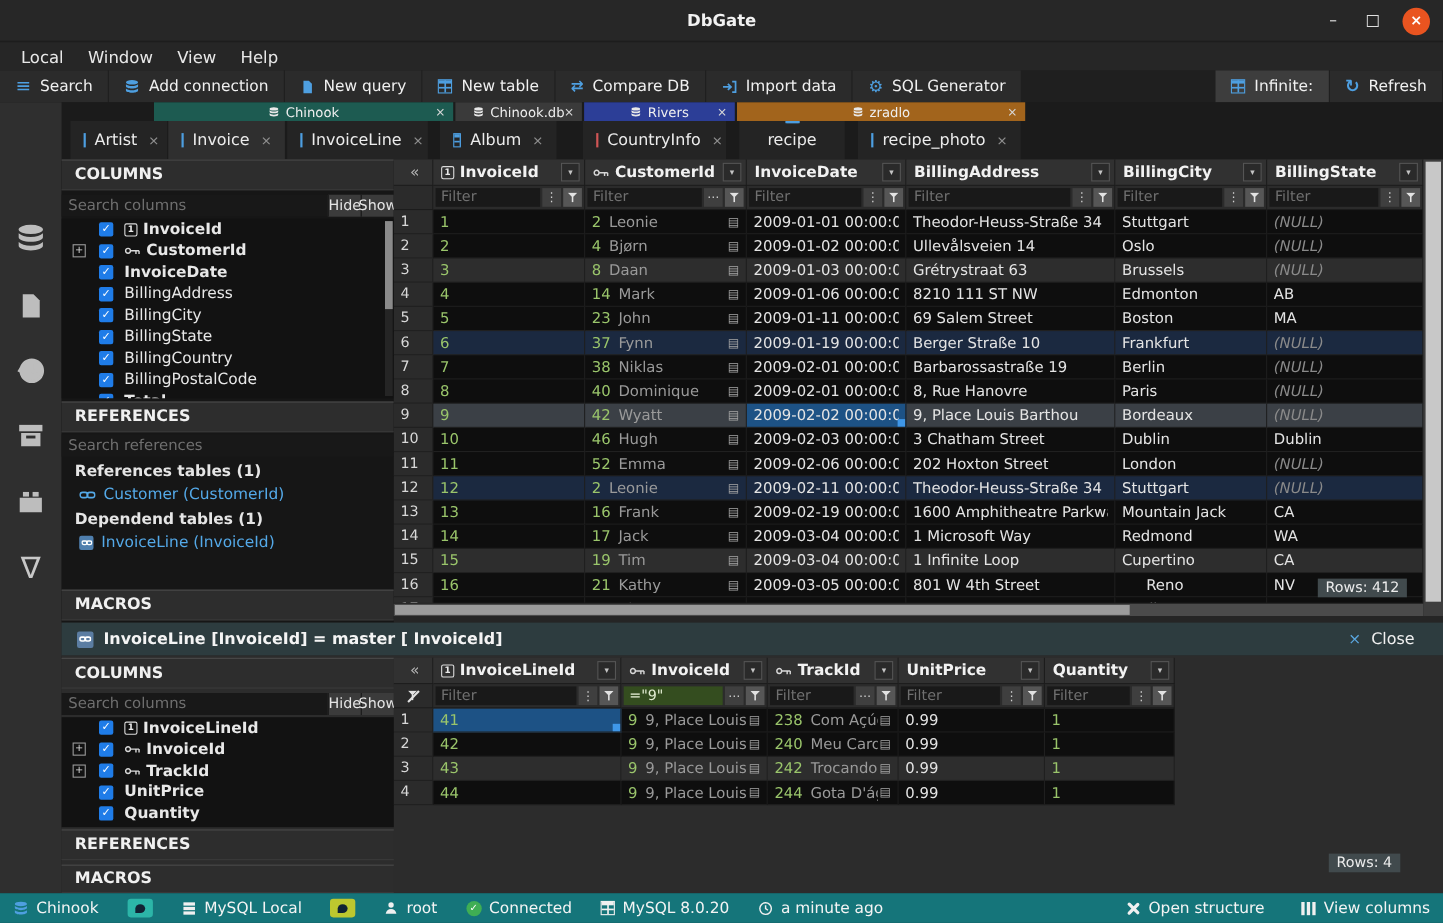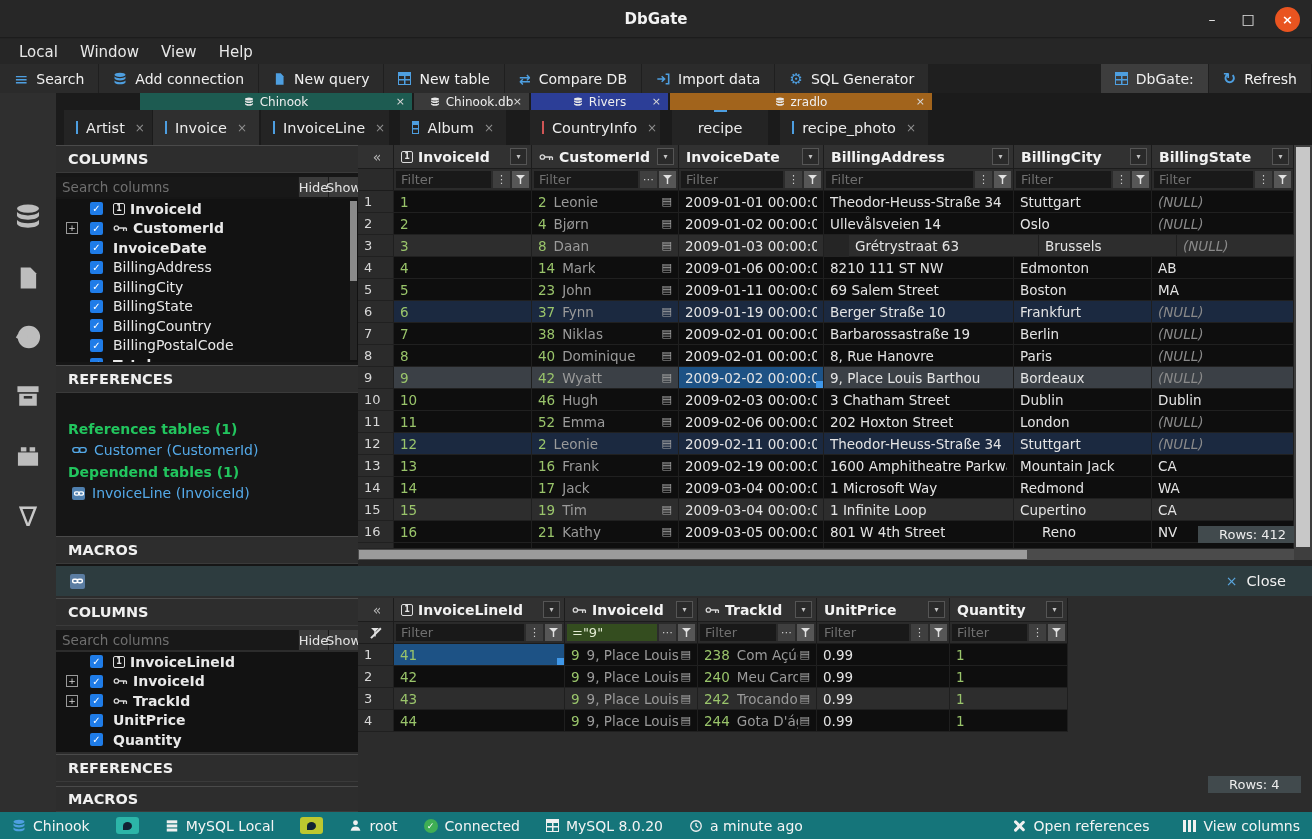--- a/index.html
+++ b/index.html
@@ -51,21 +51,21 @@
   .col-list { position:absolute; left:0; width:302px; background:#121212; overflow:hidden; }
   .col-item { height:19.5px; display:flex; align-items:center; padding-left:10px; font-size:14px; color:#e8e8e8; white-space:nowrap; }
   .col-item .slot { width:24px; display:flex; align-items:center; }
   .expander { width:12px; height:12px; border:1px solid #9a9a9a; color:#dadada; font-size:9px; line-height:10px; text-align:center; }
   .cbx { width:13px; height:13px; background:#1f7ce8; border-radius:2px; color:#fff; font-size:10px; line-height:13px; text-align:center; margin-right:10px; }
   .pk-ico { width:12px; height:12px; border:1px solid #dcdcdc; border-radius:2px; font-size:8px; font-weight:bold; color:#e8e8e8; display:inline-flex; align-items:center; justify-content:center; margin-right:5px; flex:none; }
   .fk-ico { margin-right:5px; display:inline-flex; flex:none; }
   .bold { font-weight:bold; }
   .vscroll-mini { position:absolute; right:1px; width:7px; background:#252525; }
   .vscroll-mini .thumb { position:absolute; left:0; width:7px; background:#8a8a8a; }
-  .ref-group { position:absolute; left:12px; font-weight:bold; font-size:14px; color:#22c55e; }
+  .ref-group { position:absolute; left:12px; font-weight:bold; font-size:14px; color:#e5e5e5; }
   .ref-link { position:absolute; left:16px; display:flex; align-items:center; gap:7px; font-size:14px; color:#54a9e8; }
   .link-chip { width:13px; height:13px; background:#4f7fae; border-radius:2px; display:flex; align-items:center; justify-content:center; }
 
   
   #gridarea { left:358px; top:145px; width:954px; height:421px; background:#252525; }
   .gc { display:flex; align-items:center; padding:0 6px; border-right:1px solid #1f1f1f; border-bottom:1px solid #202020; height:22px; background:#0e0e0e; font-size:13.5px; color:#e4e4e4; white-space:nowrap; overflow:hidden; flex:none; }
   .hdr-cell { height:24px; background:#313131; font-weight:bold; font-size:14px; color:#f2f2f2; border-right:1px solid #1c1c1c; border-bottom:1px solid #1c1c1c; display:flex; align-items:center; padding:0 4px 0 7px; overflow:hidden; flex:none; }
   .chev { width:17px; height:17px; margin-left:auto; background:#2a2a2a; border:1px solid #555; color:#c4c4c4; font-size:8px; display:flex; align-items:center; justify-content:center; flex:none; }
   .fcell { height:22px; background:#2b2b2b; border-right:1px solid #1c1c1c; border-bottom:1px solid #1c1c1c; display:flex; align-items:center; gap:2px; padding:0 2px; flex:none; }
   .finput { flex:1; height:17px; background:#191919; color:#707070; font-size:13px; display:flex; align-items:center; padding:0 5px; overflow:hidden; white-space:nowrap; }
@@ -80,21 +80,21 @@
   .rowhead { background:#2b2b2b; color:#d8d8d8; font-size:13px; padding-left:6px; }
   .gn { color:#9ac56b; }
   .rf { color:#9a9a9a; margin-left:7px; overflow:hidden; }
   .doc { margin-left:auto; color:#a6a6a6; font-size:11px; padding-left:2px; flex:none; }
   .nul { color:#8a8a8a; font-style:italic; }
   .bg-stripe { background:#2d2d2d; }
   .bg-navy { background:#1b2940; }
   .bg-gray { background:#3b4046; }
   .sel { background:#1d5285 !important; position:relative; }
   .sel::after { content:""; position:absolute; right:0; bottom:0; width:7px; height:7px; background:#3f97e8; }
-  .rows-badge { position:absolute; background:#414a4d; color:#ececec; font-size:13px; padding:1px 21px;text-align:center; }
+  .rows-badge { position:absolute; background:#414a4d; color:#ececec; font-size:13px; padding:1px 7px;text-align:center; }
   .hscroll { position:absolute; height:11px; background:#4b4b4b; }
   .hscroll .thumb { position:absolute; top:1px; height:9px; background:#9b9b9b; }
   .vscroll { position:absolute; width:18px; background:#3e3e3e; }
   .vscroll .thumb { position:absolute; left:2px; width:14px; background:#c8c8c8; }
 
   
   #detailbar { left:56px; top:566px; width:1256px; height:30px; background:#2d3c3f; display:flex; align-items:center; padding-left:14px; gap:9px; }
   #detailbar .lbl { font-weight:bold; font-size:14.5px; color:#f4f4f4; }
   #detail-close { position:absolute; right:26px; display:flex; align-items:center; gap:9px; font-size:14.5px; color:#f0f0f0; }
   #detail-close .x { color:#5aa7e0; font-size:14px; }
@@ -178,21 +178,21 @@
           <span>Import data</span>
         </div>
         <div class="tb-item">
           <span class="tb-ico" style="font-size: 15px;">⚙</span>
           <span>SQL Generator</span>
         </div>
       </div>
     <div id="toolbar-right">
         <div class="tb-item tb-hl">
           <span class="grid-ico tb-ico"></span>
-          <span>DbGate:</span>
+          <span>Infinite:</span>
         </div>
         <div class="tb-item">
           <span class="tb-ico" style="font-size: 16px; font-weight: bold;">↻</span>
           <span>Refresh</span>
         </div>
       </div>
   </div>
 
   <div id="dbstrip" class="abs">
       <div class="dbseg" style="left: 140px; width: 272px; background: rgb(29, 91, 81);">
@@ -380,20 +380,23 @@
         </div>
         <div class="col-item">
           <span class="slot"></span>
           <span class="cbx">✓</span>
           <span class="bold">Total</span>
         </div>
       </div>
     <div class="sec-hdr" style="top:220px">
         <span>REFERENCES</span>
       </div>
+    <div class="search-row" style="top:250px">
+      <div class="search-inp">Search references</div>
+    </div>
     <div class="ref-group" style="top:276px">References tables (1)</div>
     <div class="ref-link" style="top:297px">
       <svg width="15" height="10" viewBox="0 0 15 10" fill="none" stroke="#54a9e8" stroke-width="1.4">
           <rect x="0.8" y="2.6" width="7" height="4.8" rx="2.4"></rect>
           <rect x="7.2" y="2.6" width="7" height="4.8" rx="2.4"></rect>
         </svg>
       <span>Customer (CustomerId)</span>
     </div>
     <div class="ref-group" style="top:319px">Dependend tables (1)</div>
     <div class="ref-link" style="top:340px">
@@ -544,21 +547,21 @@
               <span class="gn">3</span>
             </div>
             <div class="gc bg-stripe" style="width: 147px;">
               <span class="gn">8</span>
               <span class="rf">Daan</span>
               <span class="doc">▤</span>
             </div>
             <div class="gc bg-stripe" style="width: 145px;">
               <span style="overflow: hidden;">2009-01-03 00:00:00</span>
             </div>
-            <div class="gc bg-stripe" style="width: 190px; margin-left: 25px;">
+            <div class="gc bg-stripe" style="width: 190px;">
               <span style="overflow: hidden;">Grétrystraat 63</span>
             </div>
             <div class="gc bg-stripe" style="width: 138px;">
               <span style="overflow: hidden;">Brussels</span>
             </div>
             <div class="gc bg-stripe" style="width: 142px;">
               <span class="nul">(NULL)</span>
             </div>
           </div>
           <div class="grow">
@@ -894,20 +897,21 @@
       </div>
   </div>
 
   <div id="detailbar" class="abs">
     <span class="link-chip" style="width:15px;height:15px;background:#5b7da2">
         <svg width="11" height="8" viewBox="0 0 15 10" fill="none" stroke="#fff" stroke-width="2">
           <rect x="0.8" y="2.6" width="7" height="4.8" rx="2.4"></rect>
           <rect x="7.2" y="2.6" width="7" height="4.8" rx="2.4"></rect>
         </svg>
       </span>
+    <span class="lbl">InvoiceLine [InvoiceId] = master [ InvoiceId]</span>
     <span id="detail-close">
       <span class="x">×</span>
       <span>Close</span>
     </span>
   </div>
 
   <div id="bottomarea" class="abs">
     <div id="leftcol2">
       <div class="sec-hdr" style="top:2px">
           <span>COLUMNS</span>
@@ -1192,21 +1196,21 @@
               <circle cx="8" cy="8" r="6"></circle>
               <path d="M8 4.5V8l2.5 1.7"></path>
             </svg>
           </span>
           <span>a minute ago</span>
         </span>
       </div>
     <div class="sb-right" id="sb-right">
         <span class="sb-item">
           <span class="tools-x"></span>
-          <span>Open references</span>
+          <span>Open structure</span>
         </span>
         <span class="sb-item">
           <span class="cols-ico">
             <i></i>
             <i></i>
             <i></i>
           </span>
           <span>View columns</span>
         </span>
       </div>

